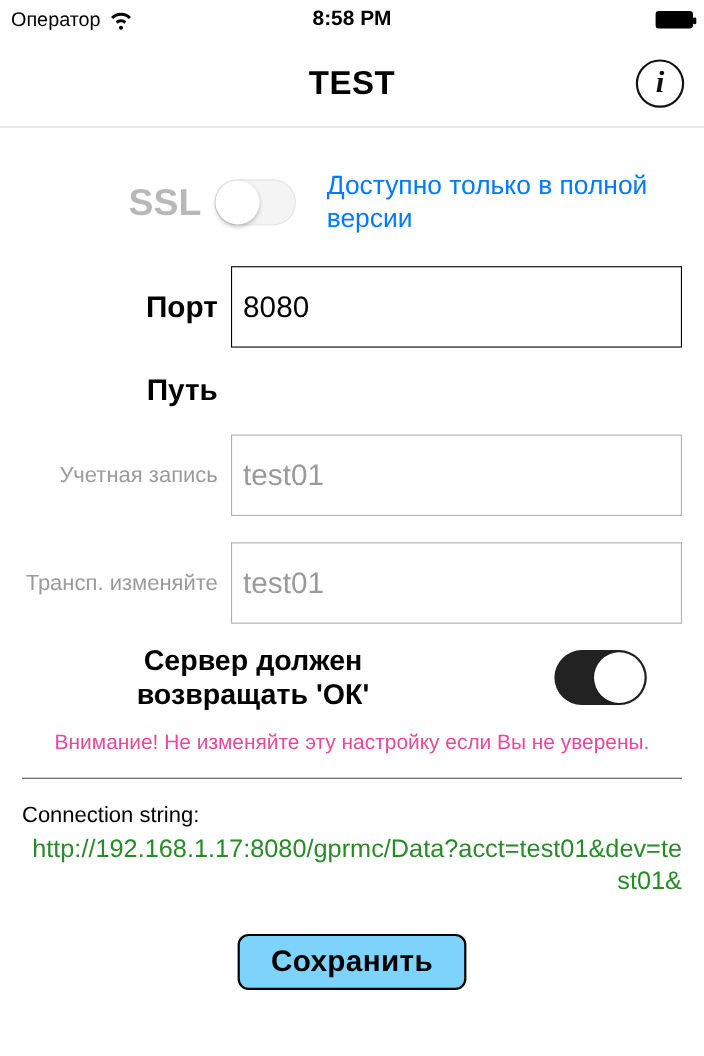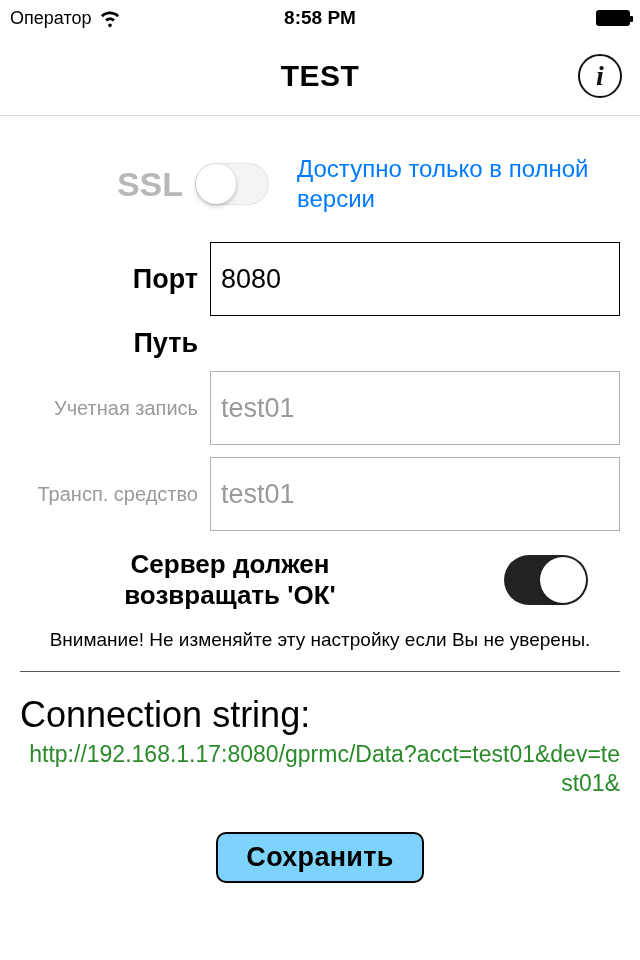--- a/index.html
+++ b/index.html
@@ -14,45 +14,45 @@
   .battery::after { content:""; position:absolute; right:-5px; top:4px; width:3px; height:6px; background:#000; border-radius:1px;}
   .status-center { position: absolute; left: 50%; transform: translateX(-50%); font-weight: 600; font-size: 19px;}
 
   
   .nav { position: relative; height: 80px; display:flex; align-items:center; justify-content:center; border-bottom:1px solid #d7d7d7;}
   .nav-title { font-size: 30px; font-weight: 700; letter-spacing: 0.5px;}
   .info-btn { position:absolute; right:18px; width:44px; height:44px; border-radius:50%; border:2px solid #111; display:flex; align-items:center; justify-content:center; font-family: "Times New Roman", serif; font-style: italic; font-size:28px; font-weight:700; cursor:pointer; color:#111;}
 
   
   .content { padding: 20px 20px 0 20px; }
-  .row { display:flex; align-items:center; margin-bottom: 12px; }
+  .row { display:flex; align-items:center; margin-bottom: 24px; }
   .label { width: 190px; text-align: right; padding-right: 12px; font-size: 27px; font-weight: 700; }
   .label.light { font-weight: 400; color:#9a9a9a; font-size: 20px; }
   .field-wrap { flex:1; }
 
   .ssl-row { display:flex; align-items:center; margin: 18px 0 28px 0;}
   .ssl-label { width: 175px; text-align:right; padding-right:12px; font-size:34px; font-weight:700; color:#b8b8b8;}
   .ssl-toggle { width:74px; height:42px; border-radius:21px; background:#f4f4f4; box-shadow: inset 0 0 0 1px #e3e3e3; position:relative; }
   .ssl-toggle .knob{ width:40px; height:40px; border-radius:50%; background:#fff; position:absolute; left:1px; top:1px; box-shadow:0 2px 4px rgba(0,0,0,.25);}
   .ssl-note { flex:1; margin-left:28px; color:#007aff; font-size:24px; line-height:1.25;}
 
   input.txt { width:100%; height:74px; border:1.5px solid #000; font-size:27px; padding:0 10px; outline:none; font-family:inherit;}
   .txt.disabled { color:#9a9a9a; border-color:#b0b0b0;}
   .txt.disabled::placeholder{color:#9a9a9a;}
 
   .ok-row { display:flex; align-items:center; justify-content: space-between; margin: 8px 0 14px 0; padding: 0 32px 0 60px;}
   .ok-text { font-size:26px; font-weight:600; text-align:center; line-height:1.2;}
   .ok-toggle { width:84px; height:50px; border-radius:25px; background:#222; position:relative; }
   .ok-toggle .knob { width:46px; height:46px; border-radius:50%; background:#fff; position:absolute; right:2px; top:2px; box-shadow:0 1px 3px rgba(0,0,0,.4);}
 
-  .warning { color:#000000; font-size:19px; text-align:center; padding: 4px 0 20px 0;}
+  .warning { color:#ec4899; font-size:19px; text-align:center; padding: 4px 0 20px 0;}
   .divider { border:none; border-top:1.5px solid #555; margin:0 0 0 0;}
 
   .conn-block { margin-top: 22px; }
-  .conn-label { font-size:36px; }
+  .conn-label { font-size:20px; }
   .conn-str { color:#2a8a2a; font-size:23px; line-height:1.25; margin-top:4px; word-break: break-all; text-align: right;}
 
   .save-row { margin-top: 34px; display:flex; justify-content:center;}
   .save-btn { font-size:27px; font-weight:600; padding: 8px 28px; border:2px solid #000; border-radius:10px; background:#7dd3fc; cursor:pointer; letter-spacing:0.3px;}
 </style>
 </head>
 <body>
 
 <div class="status-bar">
   <div class="status-left">
@@ -92,21 +92,21 @@
   <div class="row">
     <div class="label">Путь</div>
   </div>
 
   <div class="row">
     <div class="label light">Учетная запись</div>
     <div class="field-wrap"><input class="txt disabled" value="test01" style=""></div>
   </div>
 
   <div class="row" style="margin-bottom:18px;">
-    <div class="label light">Трансп. средство</div>
+    <div class="label light">Трансп. изменяйте</div>
     <div class="field-wrap"><input class="txt disabled" value="test01" style=""></div>
   </div>
 
   <div class="ok-row">
     <div class="ok-text" style="max-width:300px;">Сервер должен возвращать 'ОК'</div>
     <div class="ok-toggle">
         <div class="knob"></div>
       </div>
   </div>
 

